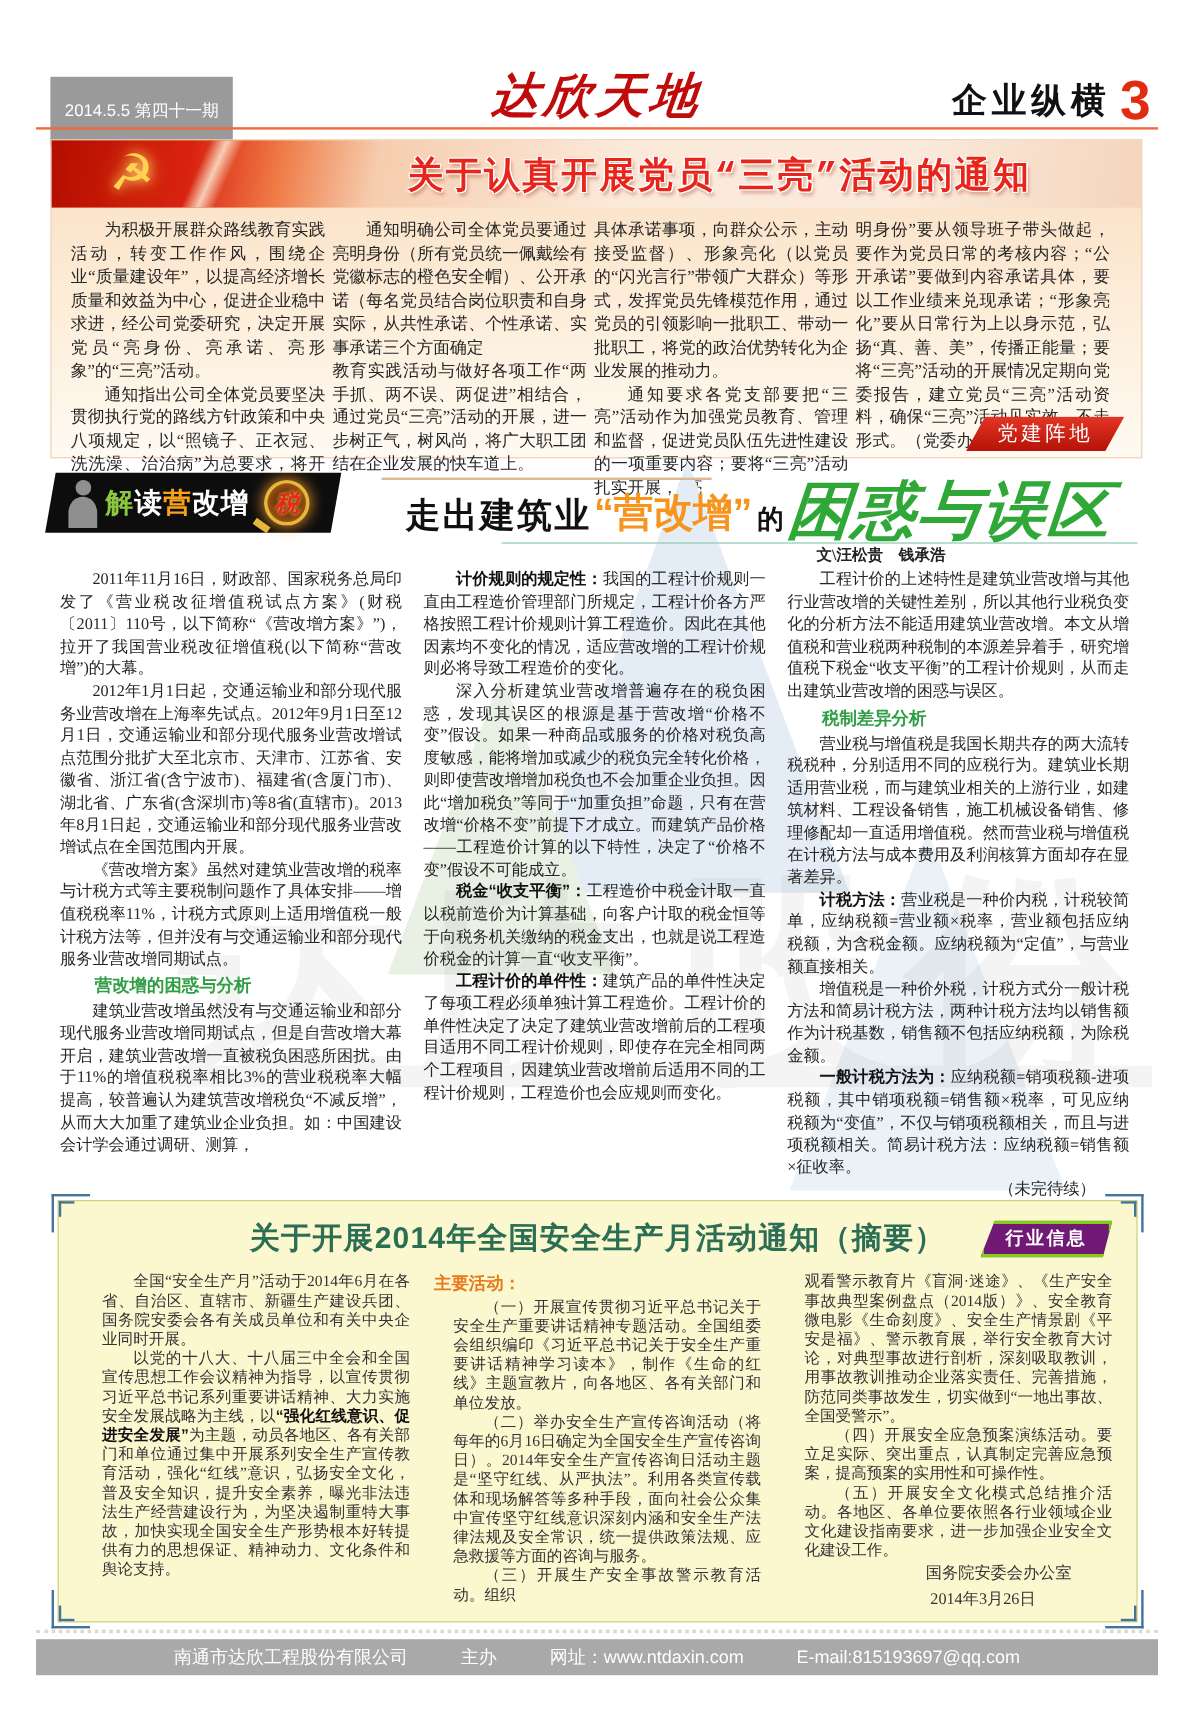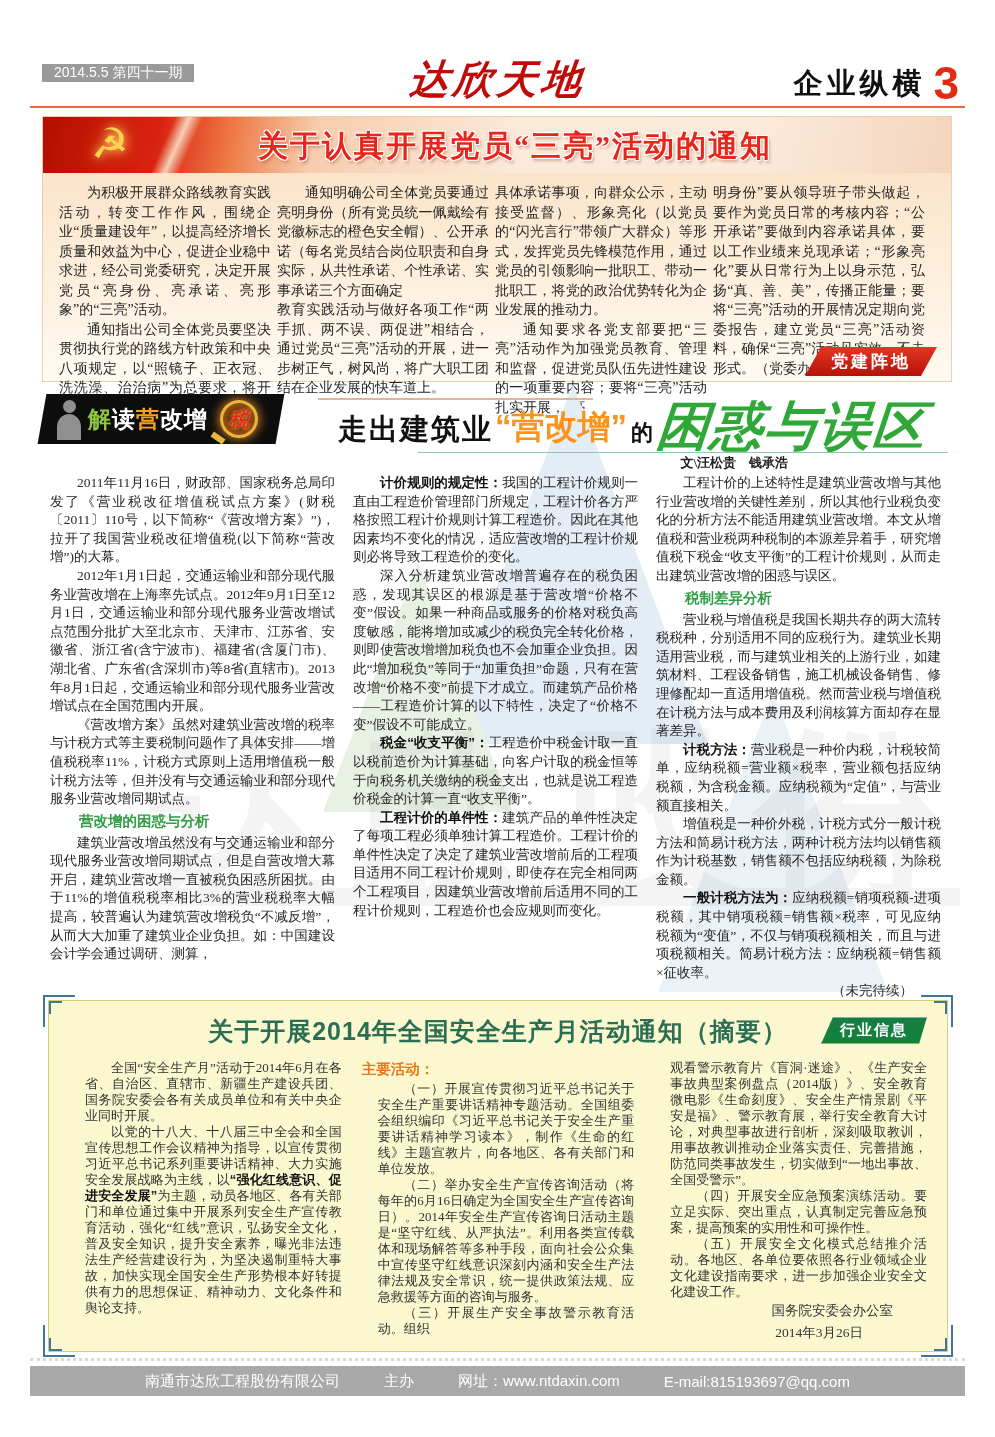--- a/index.html
+++ b/index.html
@@ -3,50 +3,50 @@
 <meta charset="utf-8">
 <style>
   * { margin:0; padding:0; box-sizing:border-box; }
   html,body { background:#fff; }
   body { width:995px; height:1437px; position:relative; overflow:hidden;
          font-family:"Liberation Serif","DejaVu Serif",serif; }
 
   
   .hdr { position:absolute; left:30px; top:52px; width:935px; height:52px; }
   .issue-box { position:absolute; left:12px; top:12px; background:#9a9a9a; color:#fff;
-               font-family:"Liberation Sans",sans-serif; font-size:14px; padding:0 12px; }
+               font-family:"Liberation Sans",sans-serif; font-size:14px; padding:20px 12px; }
   .masthead { position:absolute; left:0; right:0; top:0; text-align:center; color:#c00b0b;
               font-family:"DejaVu Serif",serif; font-style:italic; font-weight:bold;
               font-size:40px; transform:skewX(-6deg); letter-spacing:4px; }
   .section-info { position:absolute; right:6px; top:4px; }
   .section-title { font-family:"Liberation Serif",serif; font-weight:bold; font-size:29px; color:#111; letter-spacing:4px; }
   .page-num { font-family:"Liberation Sans",sans-serif; font-weight:bold; font-size:46px; color:#e32b12; margin-left:8px; vertical-align:-6px; }
   .hdr-rule { position:absolute; left:30px; top:106px; width:935px; height:2px; background:#ef6a3c; }
 
   
   .a1 { position:absolute; left:42px; top:116px; width:910px; height:266px;
         border:1px solid #eccfae;
         background:linear-gradient(180deg,#f9ddc0 0%,#fdeeda 55%,#fefaf2 100%); }
   .a1-banner { position:relative; height:56px; overflow:hidden;
         background:linear-gradient(100deg,#b30e00 0%,#d92310 13%,#ef7a46 21%,#f6cdae 30%,#fbe9da 52%,#fbeadb 78%,#f4d5bd 100%); }
   .a1-ray { position:absolute; left:118px; top:-10px; width:26px; height:90px;
         background:linear-gradient(90deg,rgba(255,255,255,0),rgba(255,255,230,.75),rgba(255,255,255,0));
         transform:rotate(24deg); }
   .emblem { position:absolute; left:48px; top:2px; font-size:42px; color:#ffd34d;
         text-shadow:0 0 10px #ffe27a,0 0 20px #ff9d2e; }
-  .a1-title { position:absolute; left:215px; right:10px; top:9px; 
-        font-family:Liberation Serif, serif; font-weight:bold;
+  .a1-title { position:absolute; left:215px; right:10px; top:9px; text-align:center;
+        font-family:Liberation Mono, monospace; font-weight:bold;
         font-size:30px; letter-spacing:2px; color:#e8251a;
         text-shadow:-1px -1px 0 #fff,1px -1px 0 #fff,-1px 1px 0 #fff,1px 1px 0 #fff,2px 3px 3px rgba(150,40,0,.35); }
   .a1-body { display:flex; gap:6px; padding:10px 16px 6px 16px; }
   .a1-col { width:212px; }
   .para { text-align:justify; font-size:14px; line-height:19.5px; color:#262626; }
   .para.ind { text-indent:2em; }
   .ribbon-red { position:absolute; right:14px; bottom:5px; background:linear-gradient(180deg,#e43524,#b51208);
-        color:#fff; font-family:"Liberation Sans",sans-serif; font-weight:bold; font-size:17px;
+        color:#fff; font-family:"Liberation Sans",sans-serif; font-weight:normal; font-size:17px;
         letter-spacing:3px; padding:3px 26px;
         clip-path:polygon(16px 0,100% 0,calc(100% - 16px) 100%,0 100%); }
 
   
   .a2 { position:absolute; left:38px; top:392px; width:919px; height:600px; }
   .tri { position:absolute; width:0; height:0; border-style:solid; z-index:0; }
   .tri1 { left:400px; top:-8px;  border-width:0 135px 360px 135px; border-color:transparent transparent #e4edf5 transparent; }
   .tri2 { left:285px; top:170px; border-width:0 95px 250px 95px;  border-color:transparent transparent #e8f1e3 transparent; }
   .tri3 { left:620px; top:300px; border-width:0 115px 300px 115px; border-color:transparent transparent #eaf1f7 transparent; }
   .wm-text { position:absolute; left:110px; top:300px; z-index:0; font-size:185px; font-weight:bold;
@@ -92,21 +92,21 @@
         background:#fbf8d0; border:1px solid #cdd37c; }
   .corner { position:absolute; width:30px; height:30px; color:#43749c; z-index:2; }
   .corner::before { content:''; position:absolute; left:0; top:0; width:30px; height:30px;
         border-left:2px solid #43749c; border-top:2px solid #43749c; }
   .corner::after { content:''; position:absolute; left:6px; top:6px; width:11px; height:11px;
         border-left:2px solid #43749c; border-top:2px solid #43749c; }
   .c-tl { left:-6px; top:-6px; } .c-tr { right:-6px; top:-6px; transform:rotate(90deg); }
   .c-br { right:-6px; bottom:-6px; transform:rotate(180deg); } .c-bl { left:-6px; bottom:-6px; transform:rotate(270deg); }
   .n-title { text-align:center; margin-top:14px; font-family:"Liberation Sans",sans-serif;
         font-weight:bold; font-size:25px; color:#2c6e54; letter-spacing:1px; }
-  .ribbon-ind { position:absolute; right:20px; top:16px; background:#15803d; border:1px solid #84cc16;
+  .ribbon-ind { position:absolute; right:20px; top:16px; background:#701a75; border:3px solid #84cc16;
         color:#fff; font-family:Liberation Serif, serif; font-weight:bold; font-size:15px;
         letter-spacing:2px; padding:3px 18px;
         clip-path:polygon(12px 0,100% 0,calc(100% - 8px) 100%,0 100%); }
   .n-body { display:flex; gap:20px; padding:12px 20px 0 20px; }
   .n-col { width:273px; }
   .n-col .para { font-size:13px; line-height:16px; color:#333;margin-left:16px; }
   .n-head { font-family:"Liberation Sans",sans-serif; font-weight:bold; color:#e8791a; font-size:14.5px; margin-bottom:2px; }
   .sig { text-align:right; font-size:13.5px; line-height:22px; color:#333; }
   .sig1 { padding-right:34px; } .sig2 { padding-right:64px; }
   .dotted-sep { position:absolute; left:30px; top:1358px; width:935px; border-bottom:3px dotted #dedace; }

